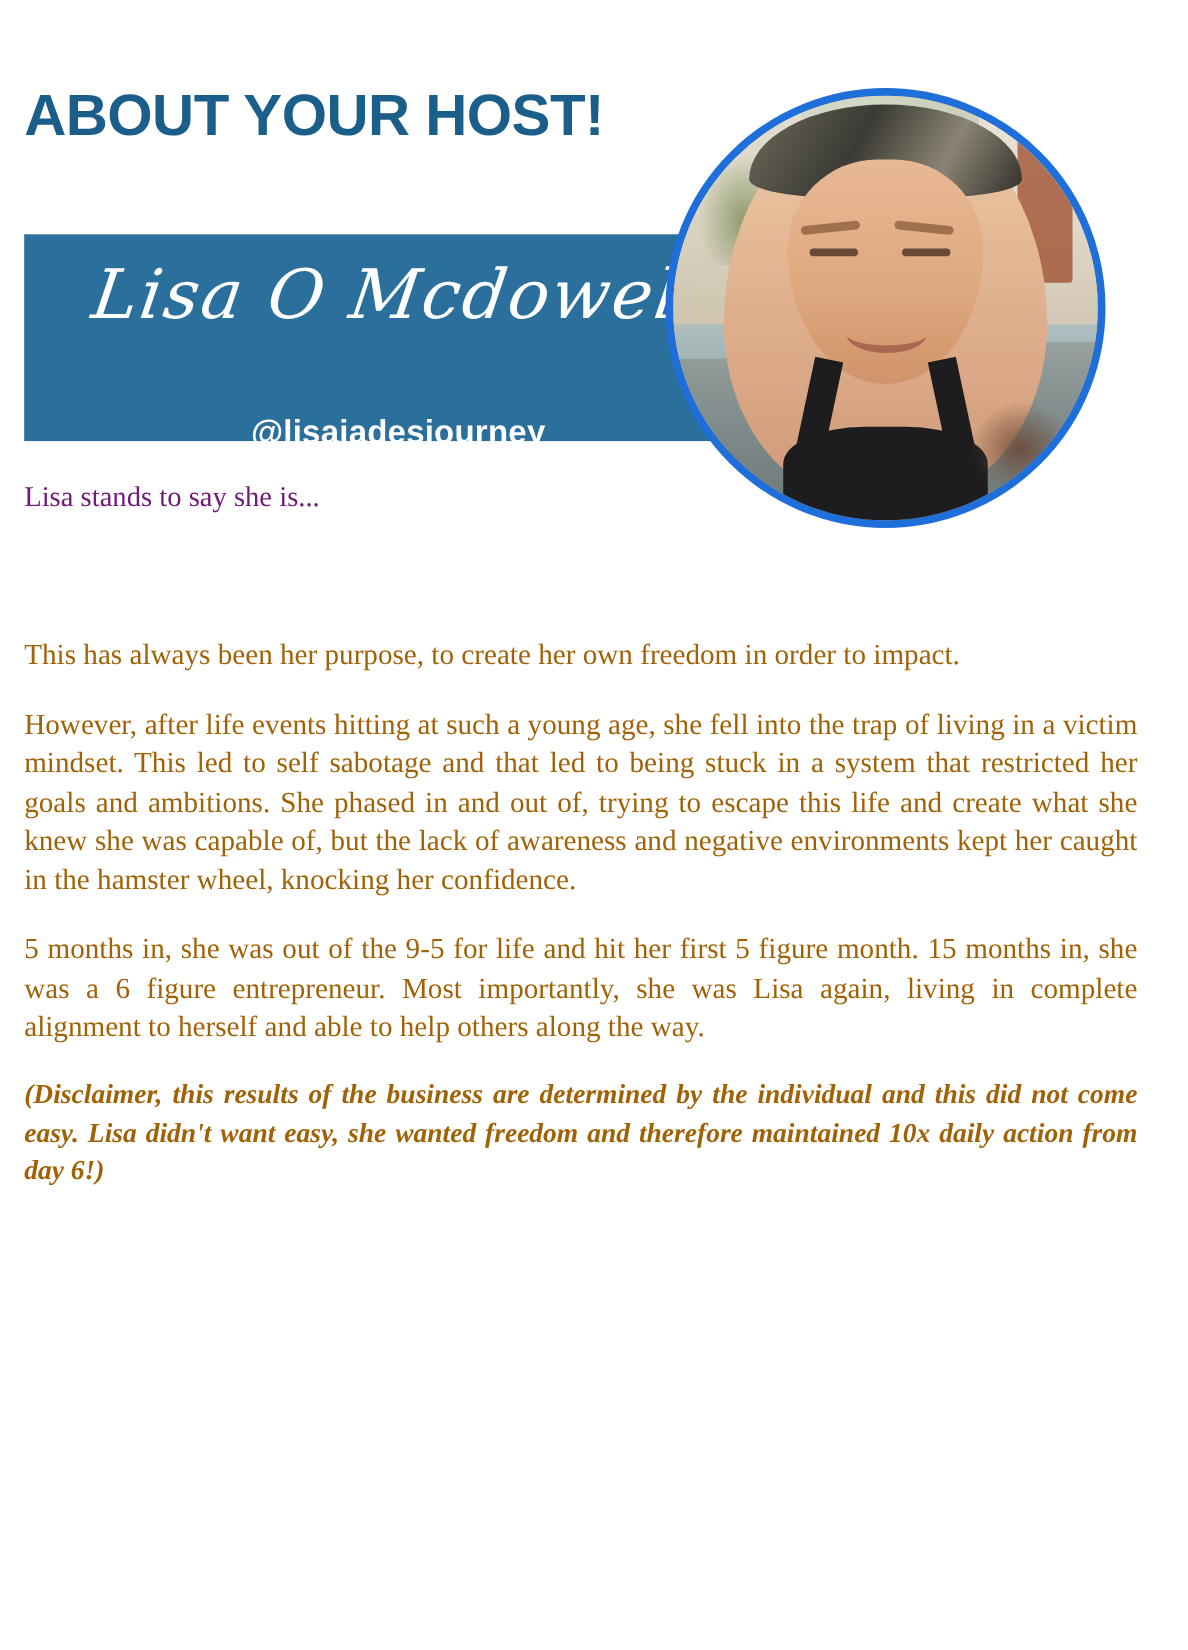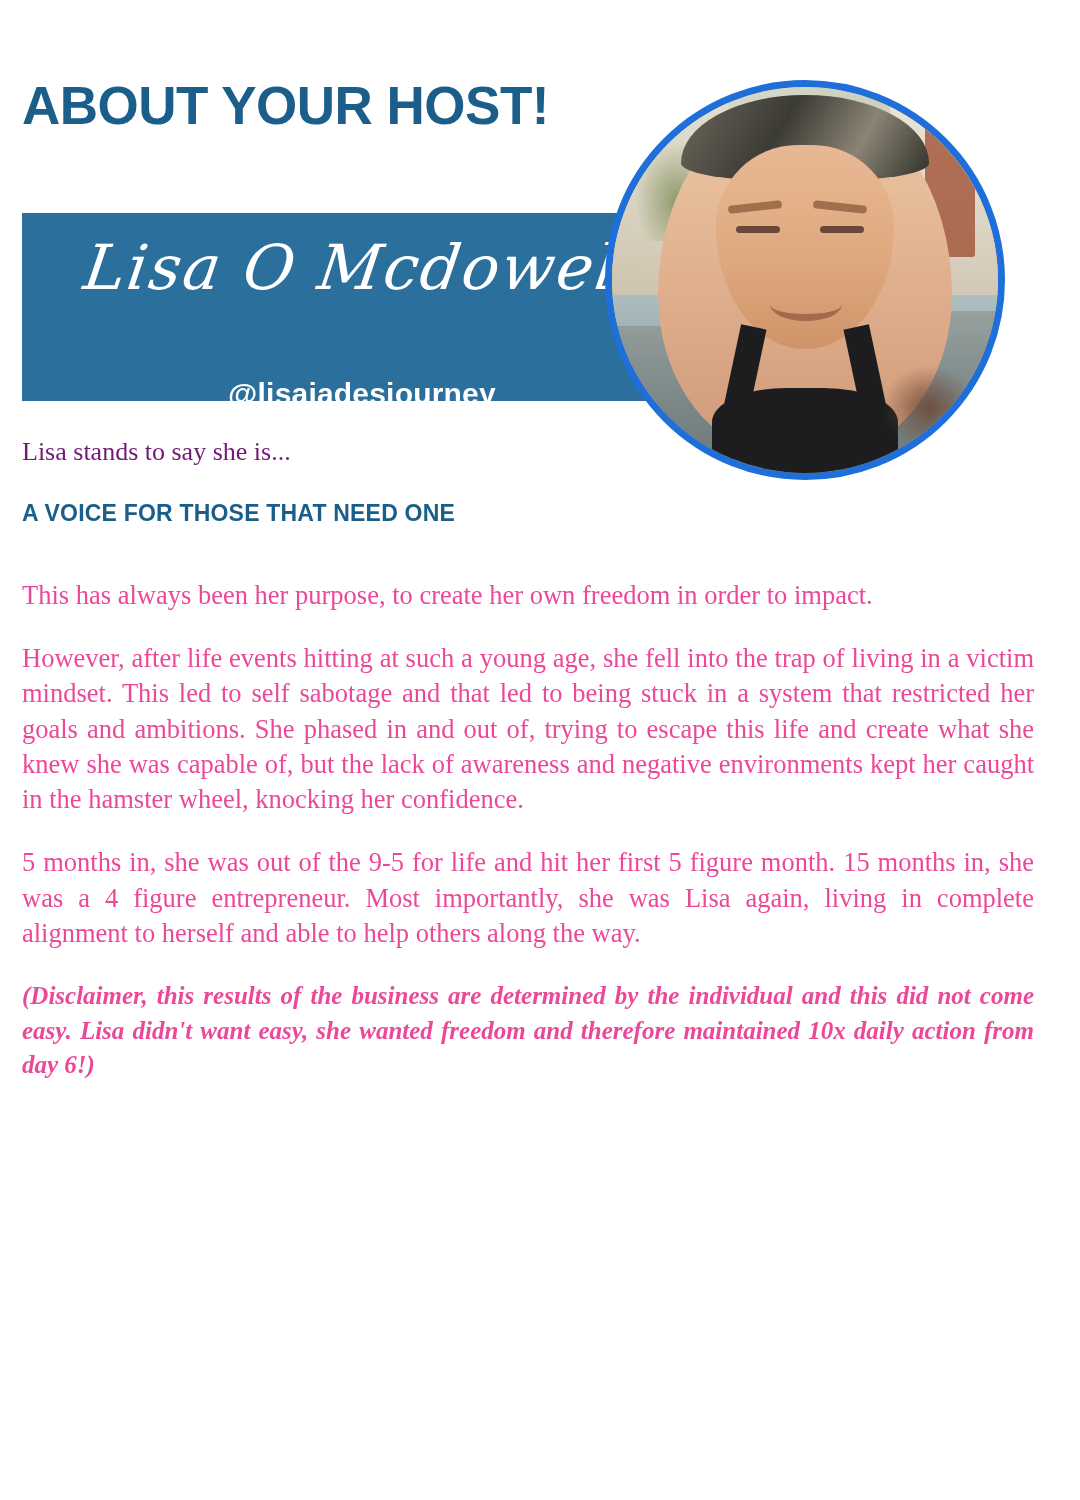--- a/index.html
+++ b/index.html
@@ -229,21 +229,21 @@
     font-weight: bold;
     font-size: 23px;
     letter-spacing: 0.2px;
     color: #1b5e8a;
   }
   .body {
     position: absolute;
     left: 22px;
     top: 578px;
     width: 1012px;
-    color: #ec4899;
+    color: #a16207;
     font-size: 26.5px;
     line-height: 1.33;
     text-align: justify;
     font-family: "Liberation Serif", serif;
   }
   .body p {
     margin: 0 0 28px 0;
   }
   .disclaimer {
     margin-top: 10px;
@@ -282,22 +282,21 @@
     <div class="eye-l"></div>
     <div class="eye-r"></div>
     <div class="smile"></div>
     <div class="strap-l"></div>
     <div class="strap-r"></div>
     <div class="top"></div>
     <div class="tattoo"></div>
   </div>
 
   <div class="lead">Lisa stands to say she is...</div>
-  <div class="subhead">A VOICE FOR THOSE THAT NEED ONE</div>
 
   <div class="body">
     <p>This has always been her purpose, to create her own freedom in order to impact.</p>
     <p>However, after life events hitting at such a young age, she fell into the trap of living in a victim mindset. This led to self sabotage and that led to being stuck in a system that restricted her goals and ambitions. She phased in and out of, trying to escape this life and create what she knew she was capable of, but the lack of awareness and negative environments kept her caught in the hamster wheel, knocking her confidence.</p>
-    <p>5 months in, she was out of the 9-5 for life and hit her first 5 figure month. 15 months in, she was a 4 figure entrepreneur. Most importantly, she was Lisa again, living in complete alignment to herself and able to help others along the way.</p>
+    <p>5 months in, she was out of the 9-5 for life and hit her first 5 figure month. 15 months in, she was a 6 figure entrepreneur. Most importantly, she was Lisa again, living in complete alignment to herself and able to help others along the way.</p>
     <p class="disclaimer">(Disclaimer, this results of the business are determined by the individual and this did not come easy. Lisa didn't want easy, she wanted freedom and therefore maintained 10x daily action from day 6!)</p>
   </div>
 
 </div>
 
 </body></html>

